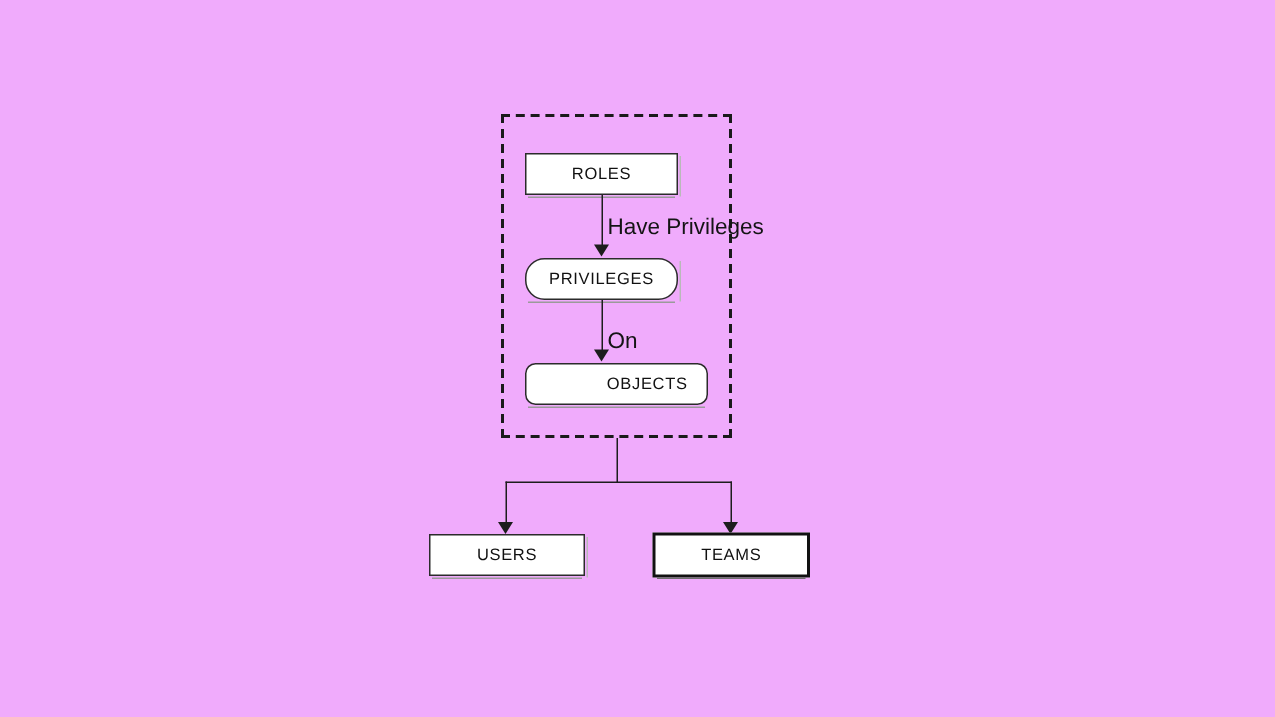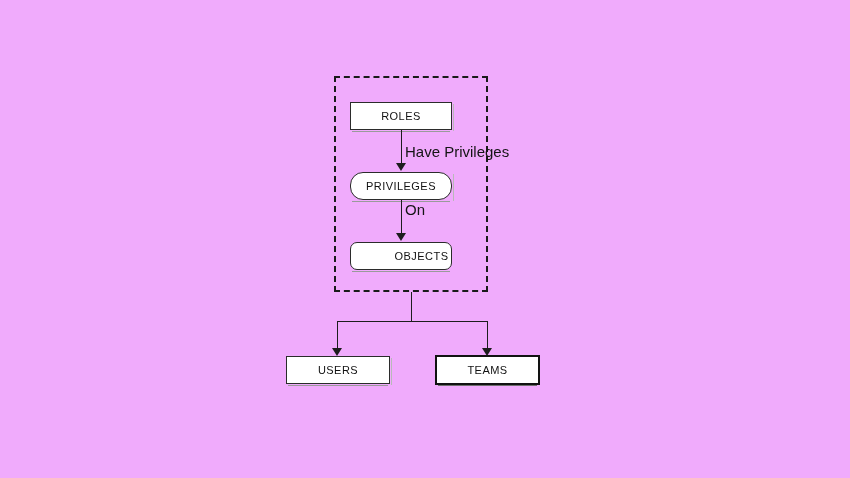--- a/index.html
+++ b/index.html
@@ -125,23 +125,23 @@
   <div class="edge-label" style="left:405px; top:144px;">Have Privileges</div>
 
   <div class="node thin" style="left:350px; top:172px; width:102px; height:28px;border-radius:13px;">
     <span class="node-label">PRIVILEGES</span>
     <span class="underline"></span>
     <span class="sideline"></span>
   </div>
 
   <div class="vline" style="left:401px; top:200px; height:36px;"></div>
   <div class="arrowhead" style="left:396px; top:233px;"></div>
-  <div class="edge-label" style="left:405px; top:202px;">On</div>
+  <div class="edge-label" style="left:405px; top:220px;">On</div>
 
-  <div class="node thin rounded" style="left:350px; top:242px; width:102px; height:28px;padding-left:41px;">
+  <div class="node thin rounded" style="left:350px; top:242px; width:122px; height:28px;padding-left:41px;">
     <span class="node-label">OBJECTS</span>
     <span class="underline"></span>
   </div>
 
   <div class="vline" style="left:411px; top:292px; height:30px;"></div>
 
   <div class="hline" style="left:337px; top:321px; width:151px;"></div>
 
   <div class="vline" style="left:337px; top:321px; height:30px;"></div>
   <div class="arrowhead" style="left:332px; top:348px;"></div>

